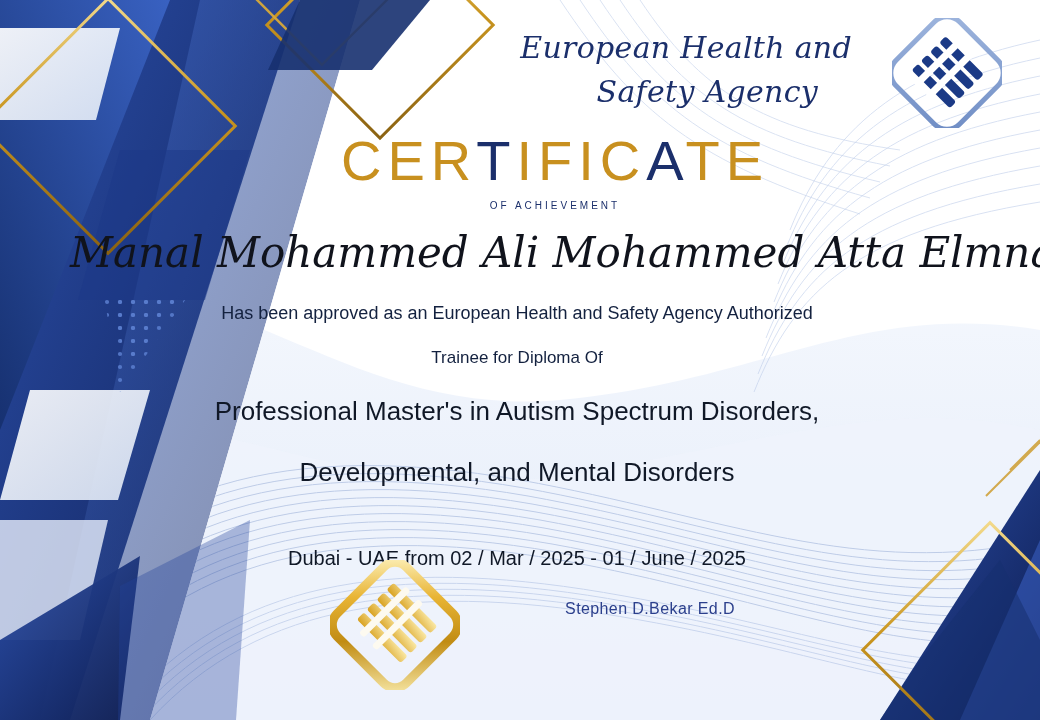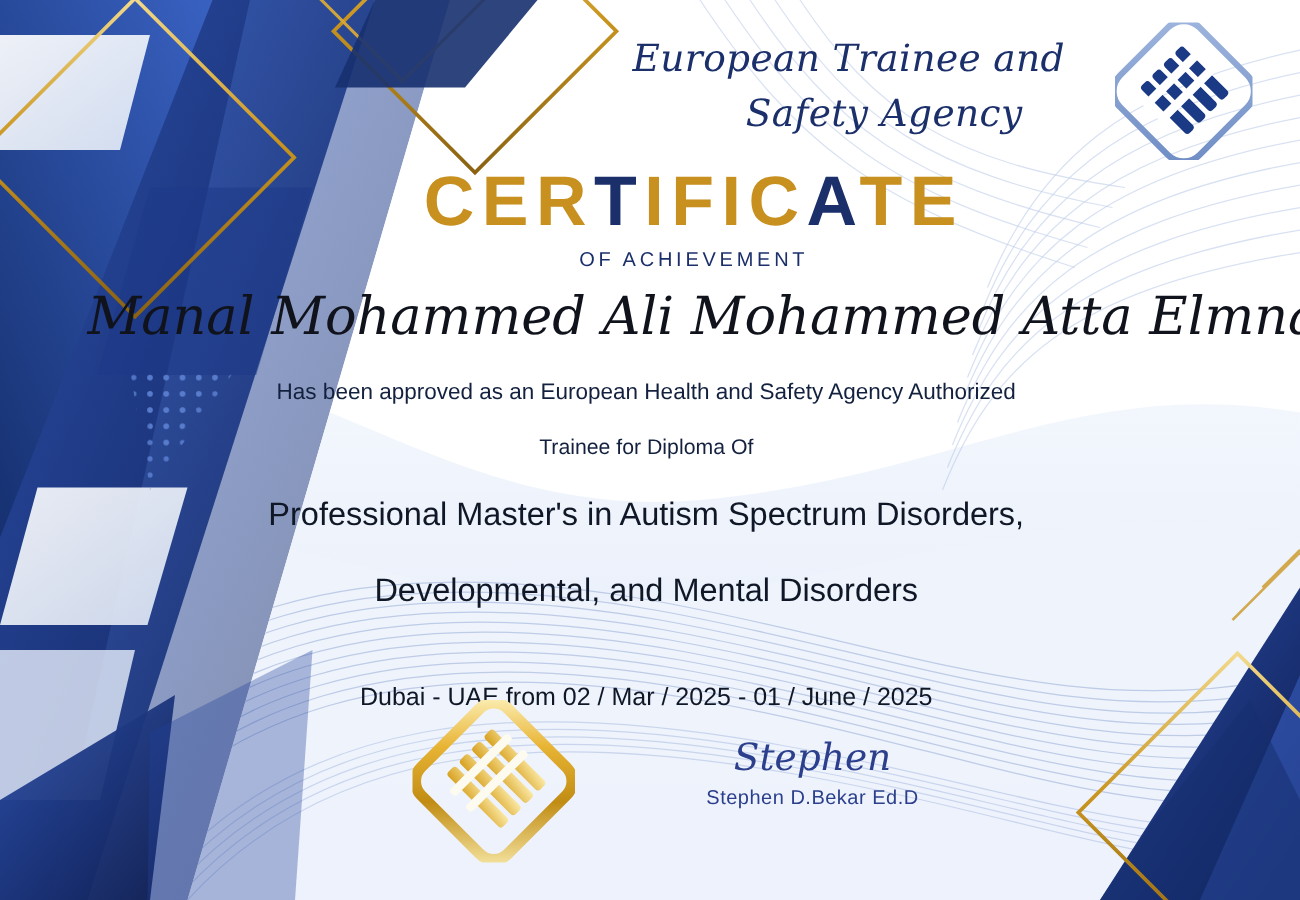--- a/index.html
+++ b/index.html
@@ -53,34 +53,34 @@
   
   .cert-title {
     position: absolute;
     top: 128px;
     left: 0;
     width: 1040px;
     text-align: center;
     font-family: "Liberation Sans", sans-serif;
     font-size: 56px;
     letter-spacing: 6px;
-    font-weight: 700;
+    font-weight: 400;
     color: #c8901f;
     padding-left: 70px;
     box-sizing: border-box;
   }
   .cert-title .ch-dark { color: #1b2f6b; }
 
   .cert-sub {
     position: absolute;
     top: 200px;
     left: 0;
     width: 1040px;
     text-align: center;
-    font-size: 16px;
+    font-size: 10px;
     letter-spacing: 3px;
     color: #1b2f6b;
     padding-left: 70px;
     box-sizing: border-box;
   }
 
   .recipient {
     position: absolute;
     top: 228px;
     left: 0;
@@ -282,21 +282,21 @@
       <g stroke="#cfa23c" fill="none" stroke-width="2" opacity="0.9">
         <path d="M1010,470 L1040,440"></path>
         <path d="M986,496 L1040,442"></path>
       </g>
 
       <path d="M300,0 L430,0 L372,70 L268,70 Z" fill="#16306f" opacity="0.9"></path>
     </svg>
   </div>
 
   <div class="agency-block">
-    <div>European Trainee and</div>
+    <div>European Health and</div>
     <div class="agency-line2">Safety Agency</div>
   </div>
 
   <div class="logo-top">
     <svg viewBox="0 0 110 110" width="110" height="110" xmlns="http://www.w3.org/2000/svg">
       <defs>
         <linearGradient id="lgEm" x1="0" y1="0" x2="1" y2="1">
           <stop offset="0%" stop-color="#9fb6de"></stop>
           <stop offset="100%" stop-color="#6e8cc4"></stop>
         </linearGradient>
@@ -350,17 +350,16 @@
         <rect x="34" y="78" width="62" height="10" rx="3" fill="url(#sg2)"></rect>
       </g>
       <g transform="rotate(45 65 65)" fill="#fdfaf0">
         <rect x="45" y="30" width="7" height="66" rx="3"></rect>
         <rect x="63" y="30" width="7" height="66" rx="3"></rect>
       </g>
     </svg>
   </div>
 
   <div class="sig-block">
-    <div class="sig-script">Stephen</div>
     <div class="sig-name">Stephen D.Bekar Ed.D</div>
   </div>
 
 </div>
 
 </body></html>

